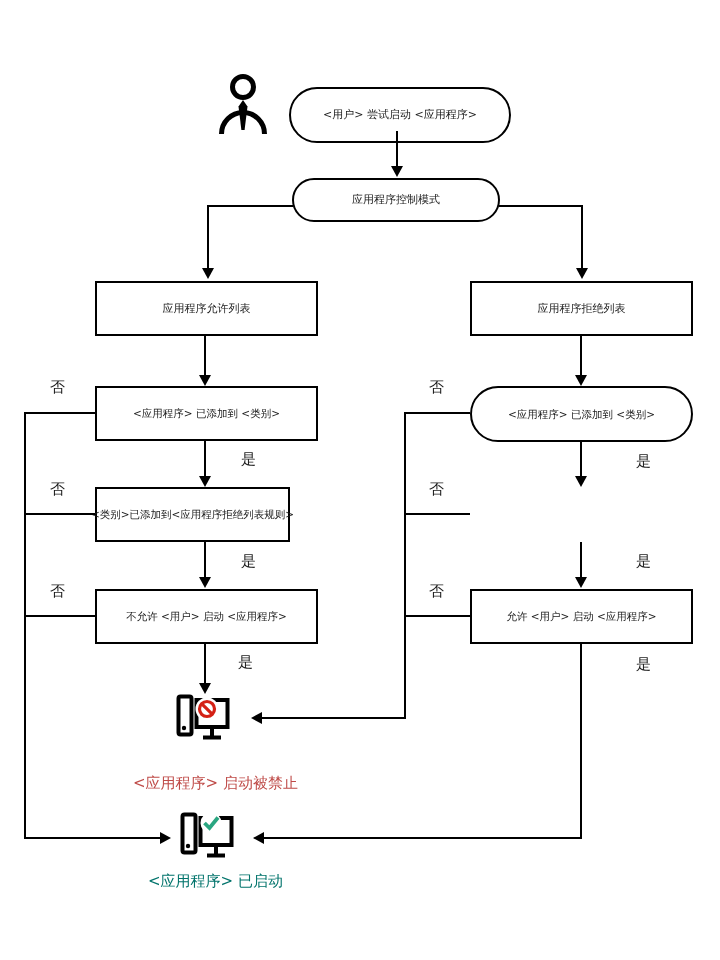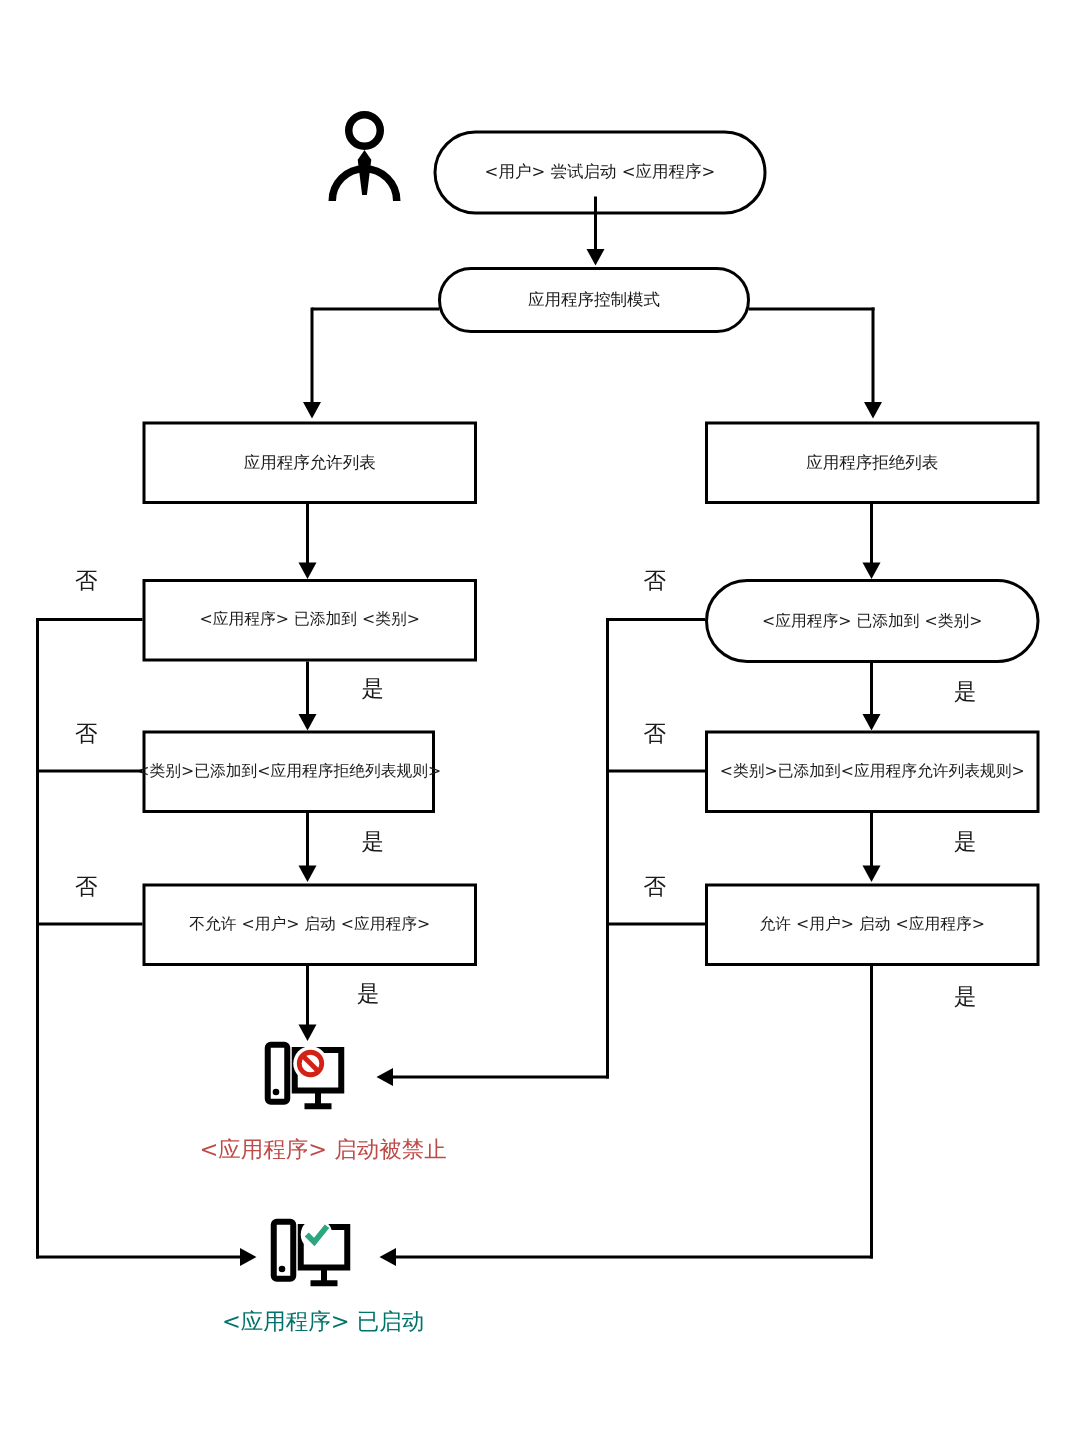--- a/index.html
+++ b/index.html
@@ -72,21 +72,20 @@
   <div class="node stadium" style="left:470px;top:386px;width:223px;height:56px;border-radius:28px;">&lt;应用程序&gt; 已添加到 &lt;类别&gt;</div>
 
   <div class="vline" style="left:204px;top:441px;height:36px;"></div>
   <div class="arrow-down" style="left:199px;top:476px;"></div>
   <div class="branch-label" style="left:241px;top:450px;">是</div>
   <div class="vline" style="left:580px;top:442px;height:35px;"></div>
   <div class="arrow-down" style="left:575px;top:476px;"></div>
   <div class="branch-label" style="left:636px;top:452px;">是</div>
 
   <div class="node rect" style="left:95px;top:487px;width:195px;height:55px;">&lt;类别&gt;已添加到&lt;应用程序拒绝列表规则&gt;</div>
-  <div class="node rect" style="left:470px;top:487px;width:223px;height:55px;">&lt;类别&gt;已添加到&lt;应用程序允许列表规则&gt;</div>
 
   <div class="vline" style="left:204px;top:542px;height:36px;"></div>
   <div class="arrow-down" style="left:199px;top:577px;"></div>
   <div class="branch-label" style="left:241px;top:552px;">是</div>
   <div class="vline" style="left:580px;top:542px;height:36px;"></div>
   <div class="arrow-down" style="left:575px;top:577px;"></div>
   <div class="branch-label" style="left:636px;top:552px;">是</div>
 
   <div class="node rect" style="left:95px;top:589px;width:223px;height:55px;">不允许 &lt;用户&gt; 启动 &lt;应用程序&gt;</div>
   <div class="node rect" style="left:470px;top:589px;width:223px;height:55px;">允许 &lt;用户&gt; 启动 &lt;应用程序&gt;</div>
@@ -127,21 +126,21 @@
       <rect x="20.5" y="6" width="31" height="27" fill="none" stroke="#000" stroke-width="4"></rect>
       <line x1="36" y1="33" x2="36" y2="42" stroke="#000" stroke-width="4"></line>
       <line x1="27" y1="43.5" x2="45" y2="43.5" stroke="#000" stroke-width="4"></line>
       <g>
         <circle cx="31" cy="15" r="11.5" fill="#fff"></circle>
         <circle cx="31" cy="15" r="7.5" fill="none" stroke="#d42115" stroke-width="3.2"></circle>
         <line x1="25.8" y1="9.8" x2="36.2" y2="20.2" stroke="#d42115" stroke-width="3.2"></line>
       </g>
     </svg>
   </div>
-  <div class="caption caption-blocked" style="left:133px;top:757px;">&lt;应用程序&gt; 启动被禁止</div>
+  <div class="caption caption-blocked" style="left:133px;top:774px;">&lt;应用程序&gt; 启动被禁止</div>
 
   <div class="icon-wrap" style="left:180px;top:812px;">
     <svg width="54" height="50" viewBox="0 0 54 50">
       <rect x="2.5" y="2.5" width="13" height="38" rx="2" fill="none" stroke="#000" stroke-width="4"></rect>
       <circle cx="8" cy="34" r="2.2" fill="#000"></circle>
       <rect x="20.5" y="6" width="31" height="27" fill="none" stroke="#000" stroke-width="4"></rect>
       <line x1="36" y1="33" x2="36" y2="42" stroke="#000" stroke-width="4"></line>
       <line x1="27" y1="43.5" x2="45" y2="43.5" stroke="#000" stroke-width="4"></line>
       <g>
         <circle cx="31" cy="11" r="10.5" fill="#fff"></circle>

